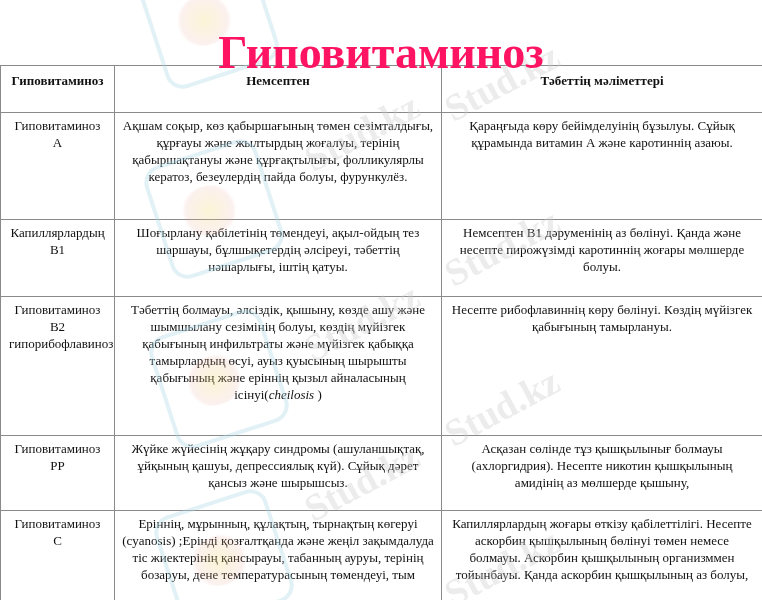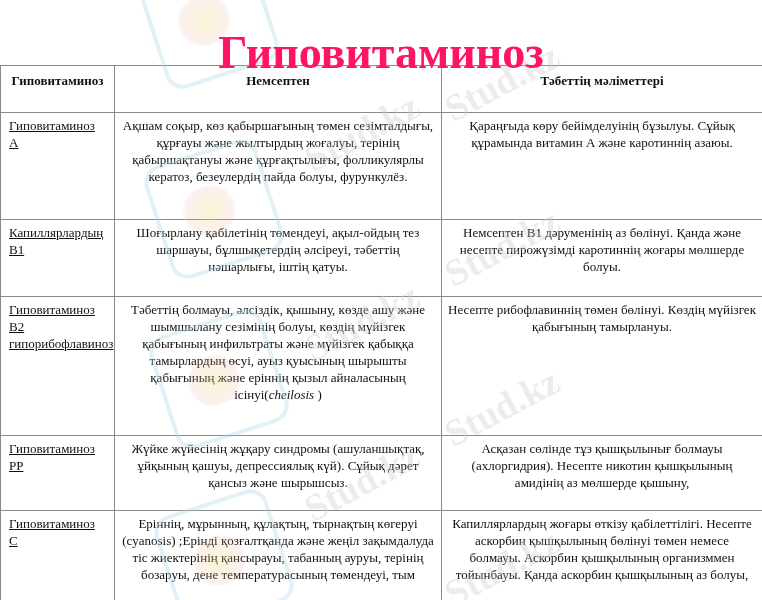--- a/index.html
+++ b/index.html
@@ -73,24 +73,23 @@
       vertical-align: top;
       padding: 4px 6px 2px 6px;
       text-align: center;
     }
     table.vit th {
       font-weight: bold;
       height: 38px;
       padding-top: 6px;
     }
     table.vit td.name {
-      text-align: left;
+      text-align: center;
       padding-left: 8px;
       padding-right: 8px;
-      text-decoration: underline;
     }
     .c1 { width: 114px; }
     .c2 { width: 327px; }
     .c3 { width: 321px; }
     tr.r-a td { height: 100px; }
     tr.r-b1 td { height: 70px; }
     tr.r-b2 td { height: 132px; margin-left: 36px; }
     tr.r-pp td { height: 68px; }
     tr.r-c td { height: 120px; }
     .italic { font-style: italic; }
@@ -133,21 +132,21 @@
       <td>Қараңғыда көру бейімделуінің бұзылуы. Сұйық құрамында витамин А және каротиннің азаюы.</td>
     </tr>
     <tr class="r-b1">
       <td class="name">Капиллярлардың В1</td>
       <td>Шоғырлану қабілетінің төмендеуі, ақыл-ойдың тез шаршауы, бұлшықетердің әлсіреуі, тәбеттің нәшарлығы, іштің қатуы.</td>
       <td>Немсептен  В1 дәруменінің аз бөлінуі. Қанда және несепте пирожүзімді каротиннің жоғары мөлшерде болуы.</td>
     </tr>
     <tr class="r-b2">
       <td class="name">Гиповитаминоз В2 гипорибофлавиноз</td>
       <td><span>Тәбеттің болмауы, әлсіздік, қышыну, көзде ашу және шымшылану сезімінің болуы,  көздің мүйізгек қабығының инфильтраты және мүйізгек қабыққа тамырлардың өсуі, ауыз қуысының шырышты қабығының және еріннің қызыл айналасының ісінуі(</span><span class="italic">cheilosis</span><span> )</span></td>
-      <td>Несепте рибофлавиннің төмен бөлінуі. Көздің мүйізгек қабығының тамырлануы.</td>
+      <td>Несепте рибофлавиннің көру бөлінуі. Көздің мүйізгек қабығының тамырлануы.</td>
     </tr>
     <tr class="r-pp">
       <td class="name">Гиповитаминоз РР</td>
       <td>Жүйке жүйесінің жұқару синдромы (ашуланшықтақ, ұйқының қашуы, депрессиялық күй). Сұйық дәрет қансыз және шырышсыз.</td>
       <td>Асқазан сөлінде тұз қышқылынығ болмауы (ахлоргидрия). Несепте никотин қышқылының амидінің аз мөлшерде қышыну,</td>
     </tr>
     <tr class="r-c">
       <td class="name">Гиповитаминоз С</td>
       <td>Еріннің, мұрынның, құлақтың, тырнақтың көгеруі (cyanosis) ;Ерінді қозғалтқанда және жеңіл зақымдалуда тіс жиектерінің қансырауы, табанның ауруы, терінің бозаруы, дене температурасының төмендеуі,  тым</td>
       <td>Капиллярлардың жоғары өткізу қабілеттілігі. Несепте аскорбин қышқылының бөлінуі төмен немесе болмауы. Аскорбин қышқылының организммен тойынбауы. Қанда аскорбин қышқылының аз болуы,</td>

